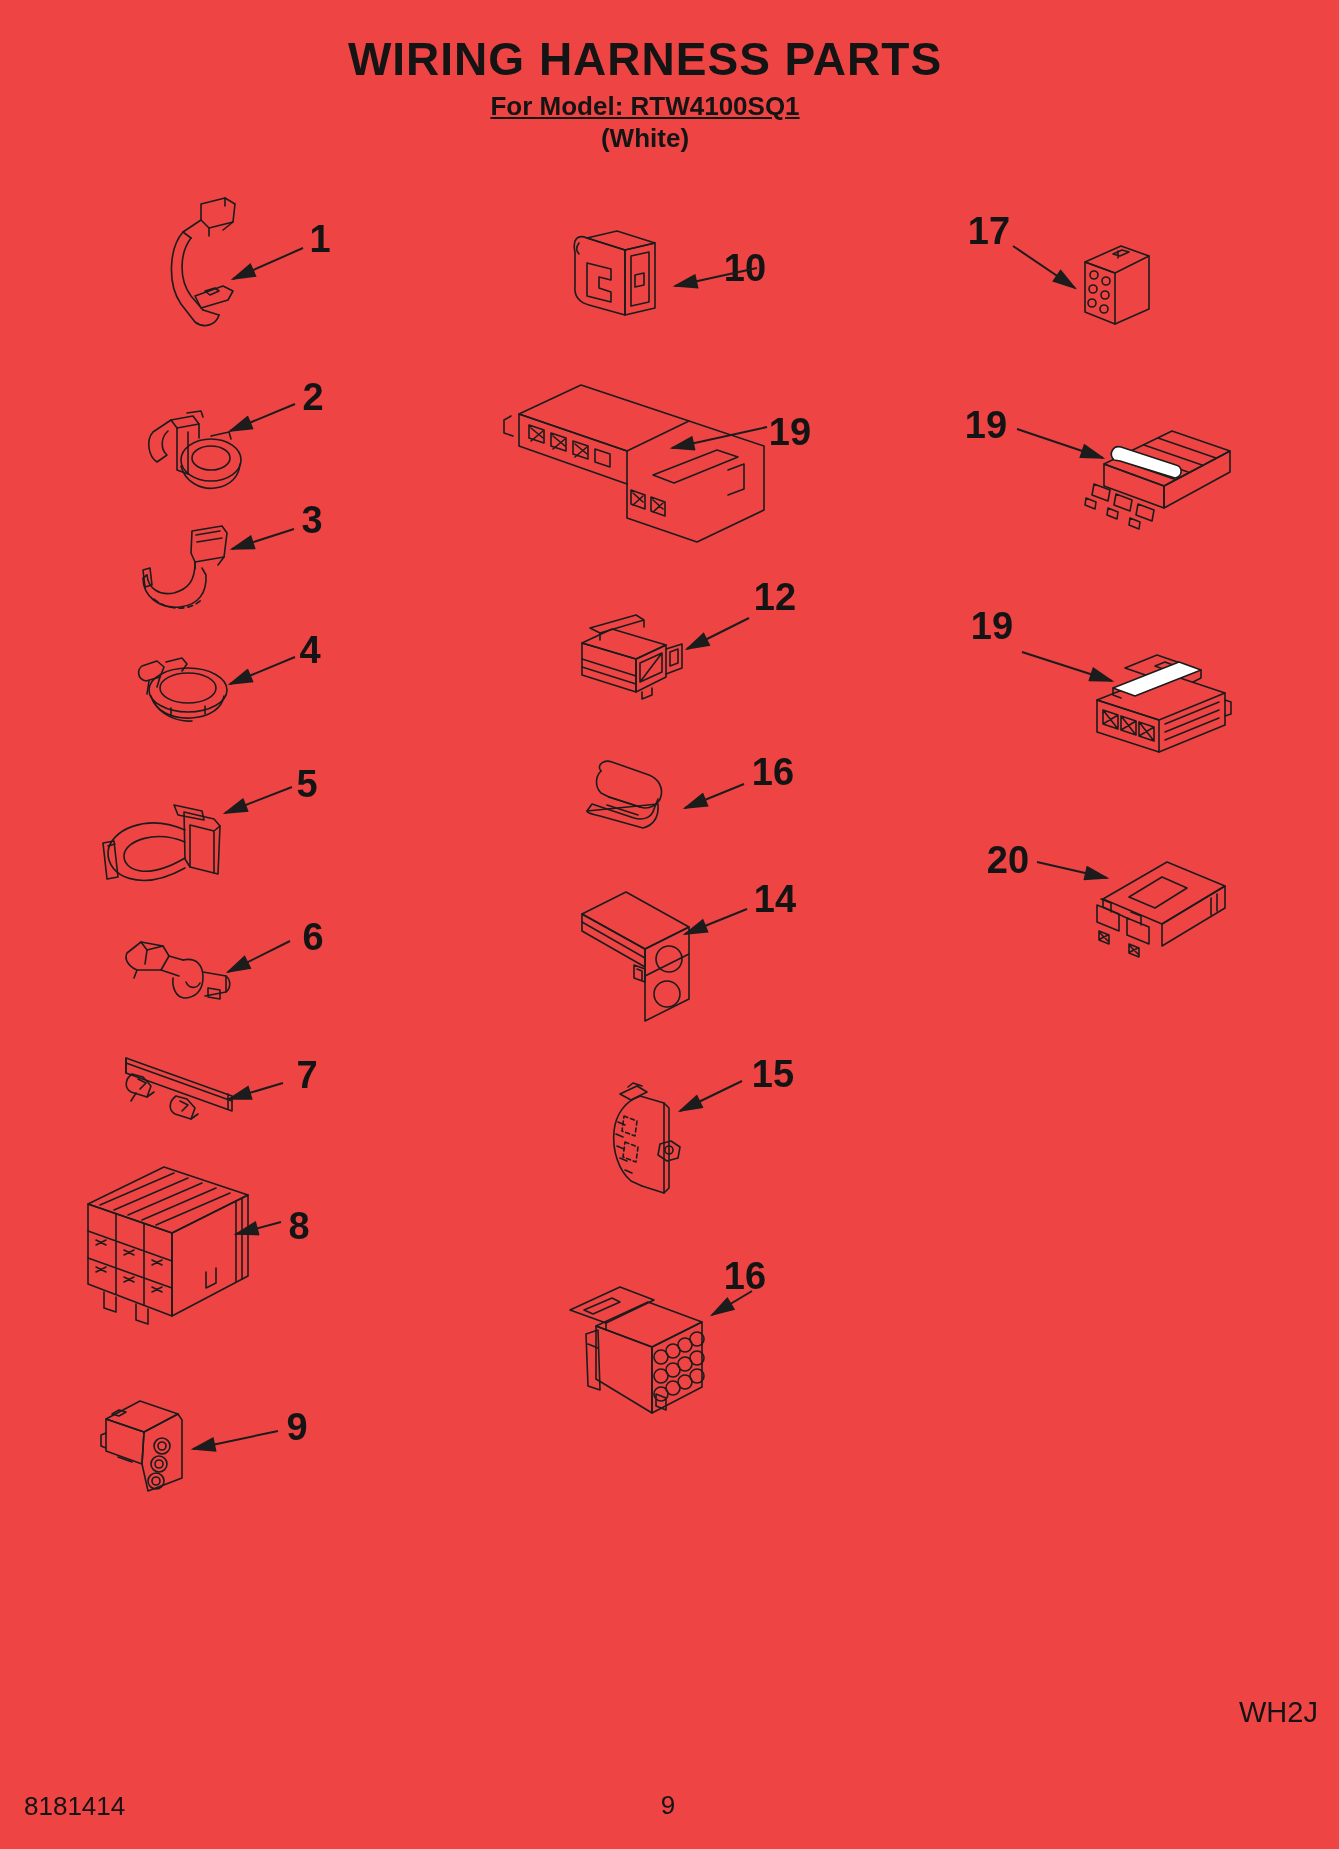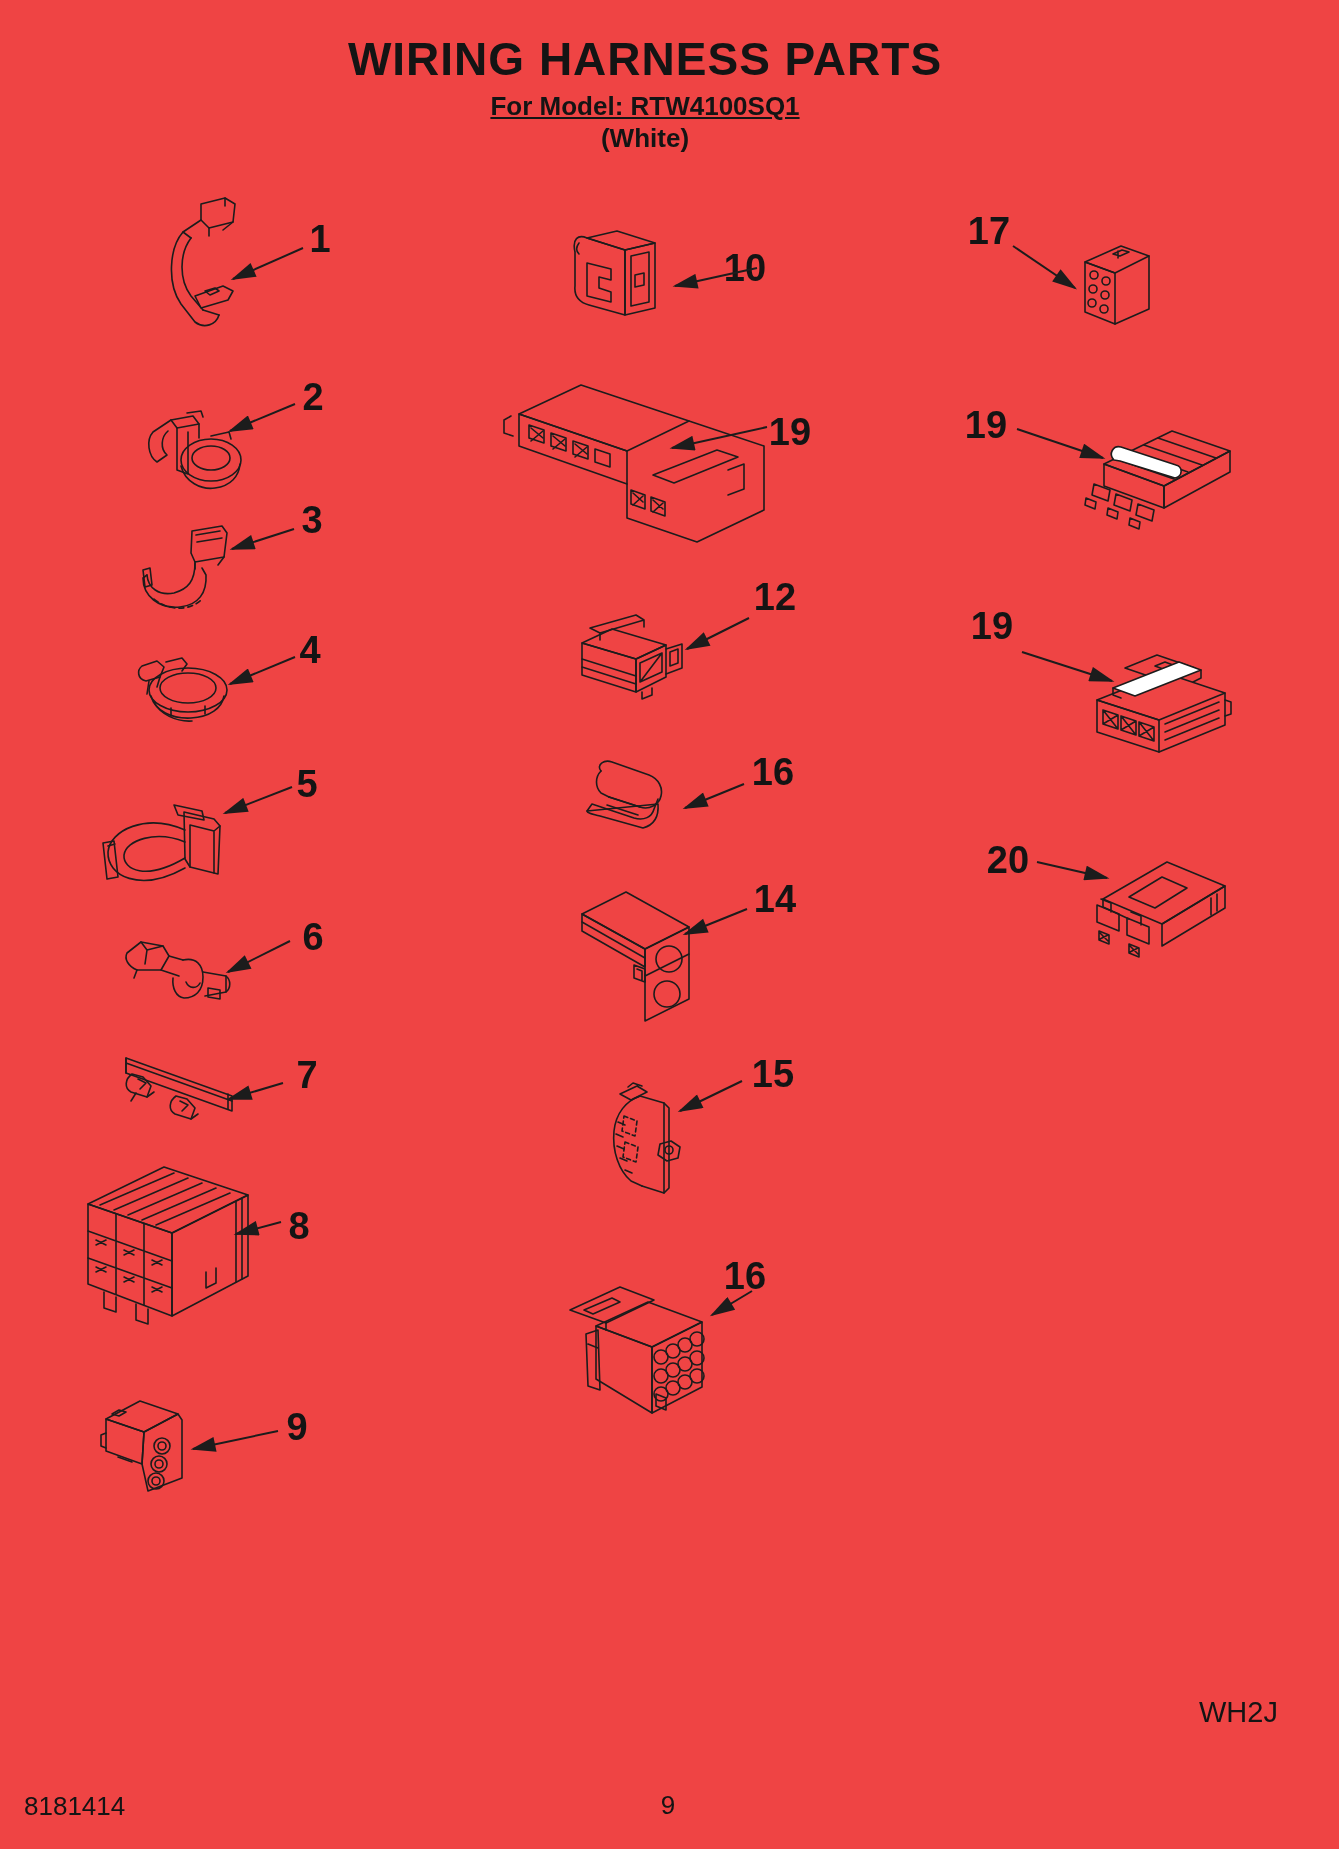--- a/index.html
+++ b/index.html
@@ -11,21 +11,21 @@
   .finish{font-size:26px;font-weight:bold;margin-top:1px;}
   .num{position:absolute;font-size:38px;font-weight:bold;transform:translate(-50%,-50%);
        white-space:nowrap;}
   .psvg{position:absolute;}
   .psvg path,.psvg ellipse,.psvg circle{fill:none;stroke:#1c1c1c;stroke-width:1.6;
        stroke-linejoin:round;stroke-linecap:round;}
   .psvg .fw{fill:#ffffff;}
   .arrows{position:absolute;left:0;top:0;}
   .arrows line{stroke:#1c1c1c;stroke-width:2;}
   .foot{position:absolute;font-size:26px;}
-  .code{position:absolute;font-size:29px;}
+  .code{position:absolute;font-size:29px;margin-left:40px;}
 </style>
 </head>
 <body>
 
 <div class="page">
 
   <div class="header">
     <div class="title">WIRING HARNESS PARTS</div>
     <div class="model">For Model: RTW4100SQ1</div>
     <div class="finish">(White)</div>

